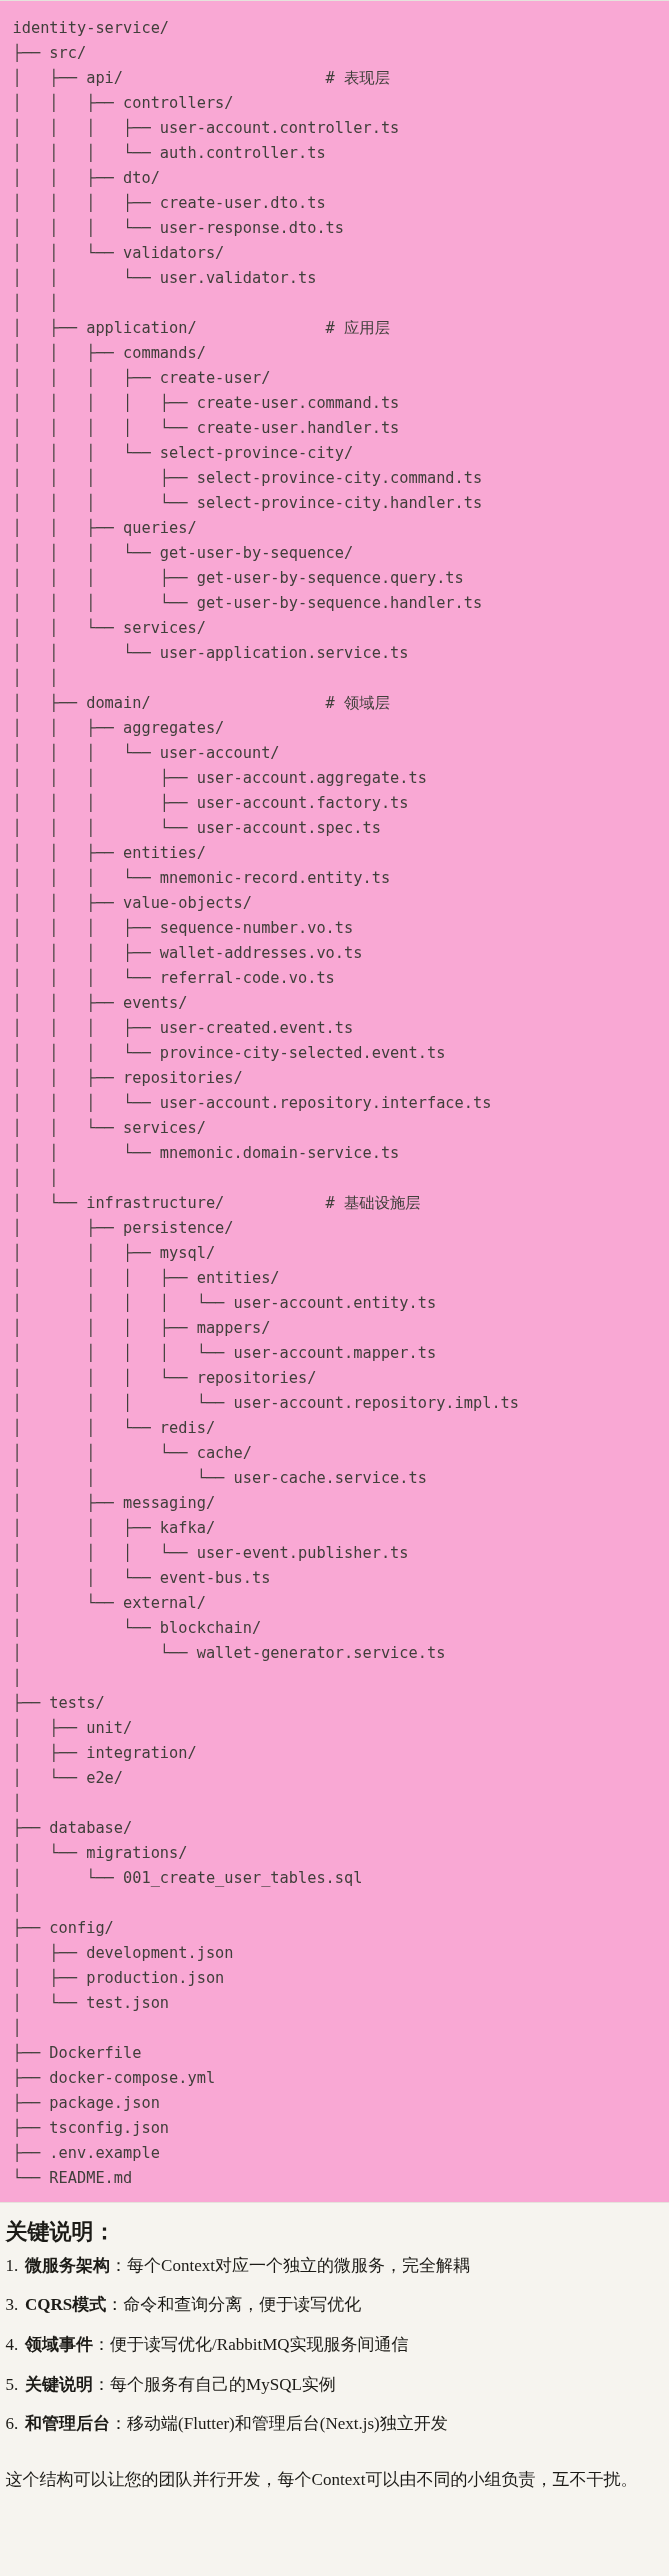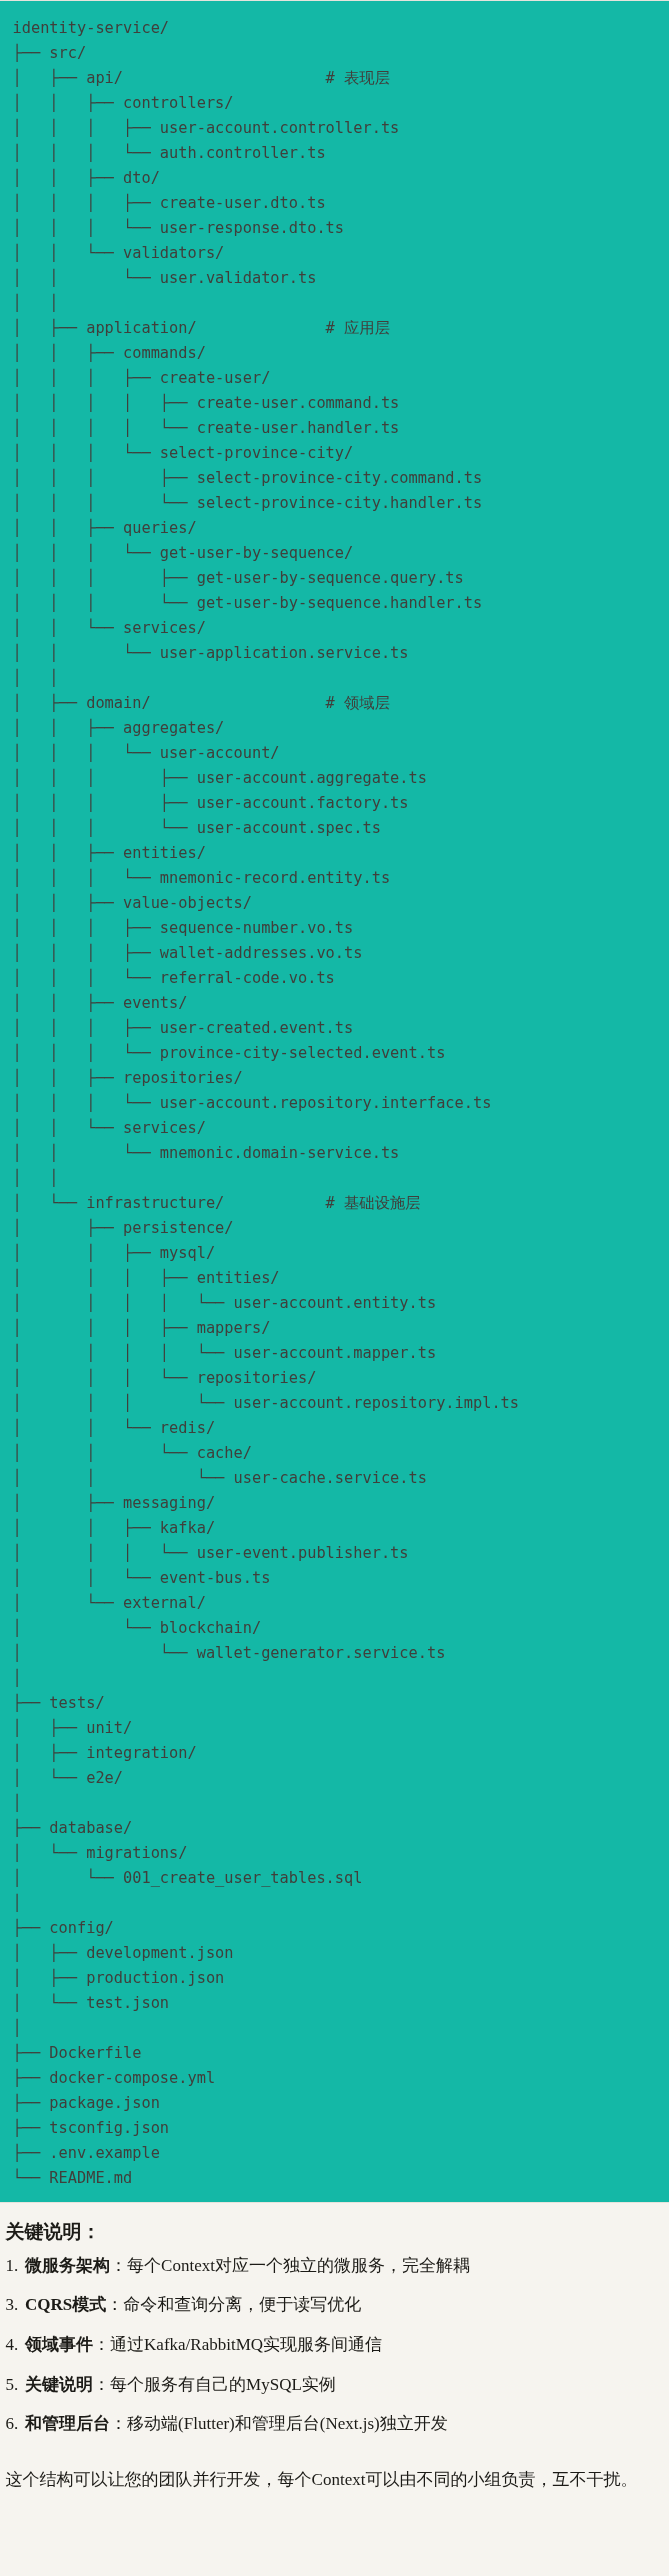--- a/index.html
+++ b/index.html
@@ -17,39 +17,39 @@
   }
   .page-title {
     font-size: 19.4px;
     line-height: 27.5px;
     font-weight: 700;
     padding: 8.1px 6.3px 0 5px;
     margin: 0 0 10.6px 0;
     letter-spacing: 0.1px;
   }
   .codeblock {
-    background: #14b8a6;
+    background: #f9a8d4;
     border-top: 0.6px solid #e5e3dc;
     border-bottom: 0.6px solid #e5e3dc;
     padding: 15px 11.3px 10.6px 12.5px;
     box-sizing: border-box;
   }
   .codeblock pre {
     margin: 0;
     font-family: "DejaVu Sans Mono", "Liberation Mono", monospace;
     font-size: 15.3px;
     line-height: 25px;
     color: #403f3b;
     white-space: pre;
   }
   .notes {
     padding: 0 6.3px 0 5.6px;
   }
   .notes-heading {
-    font-size: 19px;
+    font-size: 22px;
     line-height: 25px;
     font-weight: 700;
     margin: 16.3px 0 10px 0;
   }
   ol.notes-list {
     list-style: none;
     margin: 0;
     padding: 0;
   }
   ol.notes-list li {
@@ -164,21 +164,21 @@
 ├── .env.example
 └── README.md</pre>
   </div>
 
   <div class="notes">
     <h3 class="notes-heading">关键说明：</h3>
 
     <ol class="notes-list">
         <li><span class="note-number">1. </span><strong>微服务架构</strong><span>：每个Context对应一个独立的微服务，完全解耦</span></li>
         <li><span class="note-number">3. </span><strong>CQRS模式</strong><span>：命令和查询分离，便于读写优化</span></li>
-        <li><span class="note-number">4. </span><strong>领域事件</strong><span>：通过Kafka/RabbitMQ实现服务间通信</span></li>
+        <li><span class="note-number">4. </span><strong>领域事件</strong><span>：便于读写优化/RabbitMQ实现服务间通信</span></li>
         <li><span class="note-number">5. </span><strong>关键说明</strong><span>：每个服务有自己的MySQL实例</span></li>
         <li><span class="note-number">6. </span><strong>和管理后台</strong><span>：移动端(Flutter)和管理后台(Next.js)独立开发</span></li>
       </ol>
 
     <p class="notes-footer">这个结构可以让您的团队并行开发，每个Context可以由不同的小组负责，互不干扰。</p>
   </div>
 
 </div>
 
 

